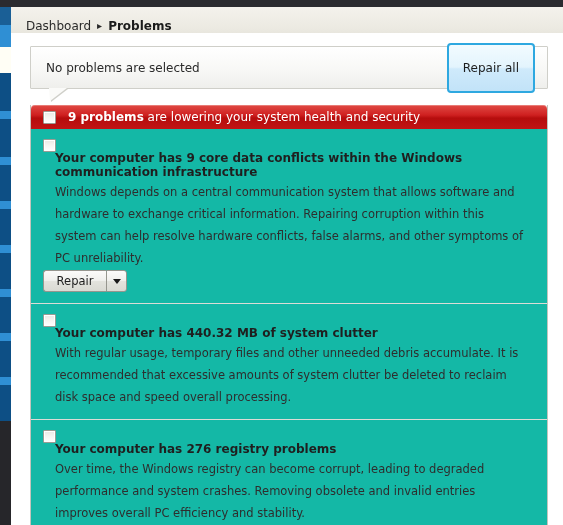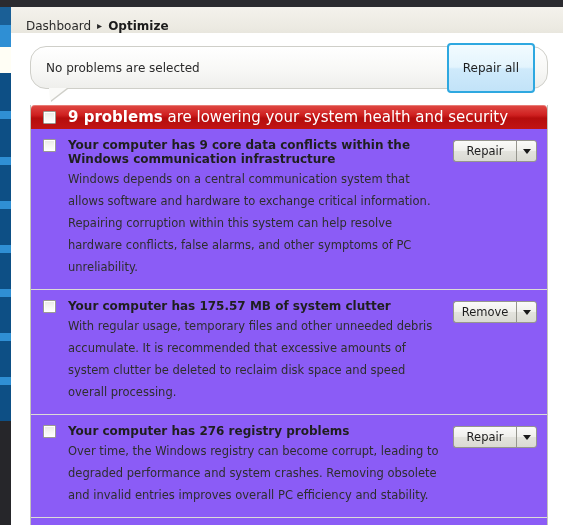--- a/index.html
+++ b/index.html
@@ -82,21 +82,21 @@
 
   
   #action-callout {
     position: absolute;
     left: 19px; top: 13px;
     width: 518px;
     height: 43px;
     box-sizing: border-box;
     background: linear-gradient(to bottom, #ffffff 0%, #f7f7f5 60%, #efefec 100%);
     border: 1px solid #cfcfc9;
-    border-radius: 16px;
+    border-radius: 1px;
     display: flex;
     align-items: center;
     padding: 0 12px 0 15px;
   }
   #callout-tail {
     position: absolute;
     left: 38px;
     top: 55px;
     width: 0; height: 0;
     border-left: 1px solid transparent;
@@ -153,21 +153,21 @@
     box-sizing: border-box;
     background: linear-gradient(to bottom, #e04a44 0%, #cf2020 42%, #b50d0d 55%, #c11414 100%);
     border-top-left-radius: 4px;
     border-top-right-radius: 4px;
     display: flex;
     align-items: center;
     padding-left: 12px;
     box-shadow: inset 0 1px 0 rgba(255,255,255,0.28);
   }
   #problems-header .hdr-text {
-    font-size: 15px;
+    font-size: 12px;
     color: #ffffff;
     margin-left: 12px;
   }
   #problems-header .hdr-count {
     font-weight: bold;
   }
 
   .checkbox {
     width: 13px;
     height: 13px;
@@ -179,21 +179,22 @@
     display: inline-block;
     cursor: pointer;
     box-shadow: inset 0 0 0 1px #ffffff;
   }
 
   .problem-row {
     display: flex;
     align-items: flex-start;
     padding: 10px 10px 11px 12px;
     border-top: 1px solid #dcdcd6;
-    background: #8b5cf6;
+    background: #14b8a6;
+    flex-direction: column;
   }
   .problem-row:first-of-type {
     border-top: none;
   }
   .problem-body {
     flex: 1;
     margin-left: 12px;
     margin-top: -1px;
     padding-right: 8px;
   }
@@ -274,21 +275,21 @@
     <div class="strip-seg" style="height: 36px; background: rgb(13, 79, 133);"></div>
     <div class="strip-seg" style="height: 8px; background: rgb(47, 143, 212);"></div>
     <div class="strip-seg" style="height: 36px; background: rgb(13, 79, 133);"></div>
     <div class="strip-seg" style="height: 46px; background: rgb(38, 38, 42);"></div>
   </div>
 <div id="left-strip-bottom"></div>
 
 <div id="breadcrumb-bar">
   <span class="crumb">Dashboard</span>
   <span class="crumb-sep">▸</span>
-  <span class="crumb-current">Optimize</span>
+  <span class="crumb-current">Problems</span>
 </div>
 
 <div id="content-area">
 
   <div id="action-callout">
     <span id="selection-status">No problems are selected</span>
     <button class="primary-button">Repair all</button>
   </div>
   <div id="callout-tail"></div>
 
@@ -309,28 +310,22 @@
           <div class="split-button">
             <div class="split-main">Repair</div>
             <div class="split-arrow">
               <div class="tri"></div>
             </div>
           </div>
         </div>
         <div class="problem-row">
           <span class="checkbox"></span>
           <div class="problem-body">
-            <div class="problem-title">Your computer has 175.57 MB of system clutter</div>
+            <div class="problem-title">Your computer has 440.32 MB of system clutter</div>
             <div class="problem-desc">With regular usage, temporary files and other unneeded debris accumulate. It is recommended that excessive amounts of system clutter be deleted to reclaim disk space and speed overall processing.</div>
-          </div>
-          <div class="split-button">
-            <div class="split-main">Remove</div>
-            <div class="split-arrow">
-              <div class="tri"></div>
-            </div>
           </div>
         </div>
         <div class="problem-row">
           <span class="checkbox"></span>
           <div class="problem-body">
             <div class="problem-title">Your computer has 276 registry problems</div>
             <div class="problem-desc">Over time, the Windows registry can become corrupt, leading to degraded performance and system crashes. Removing obsolete and invalid entries improves overall PC efficiency and stability.</div>
           </div>
           <div class="split-button">
             <div class="split-main">Repair</div>

